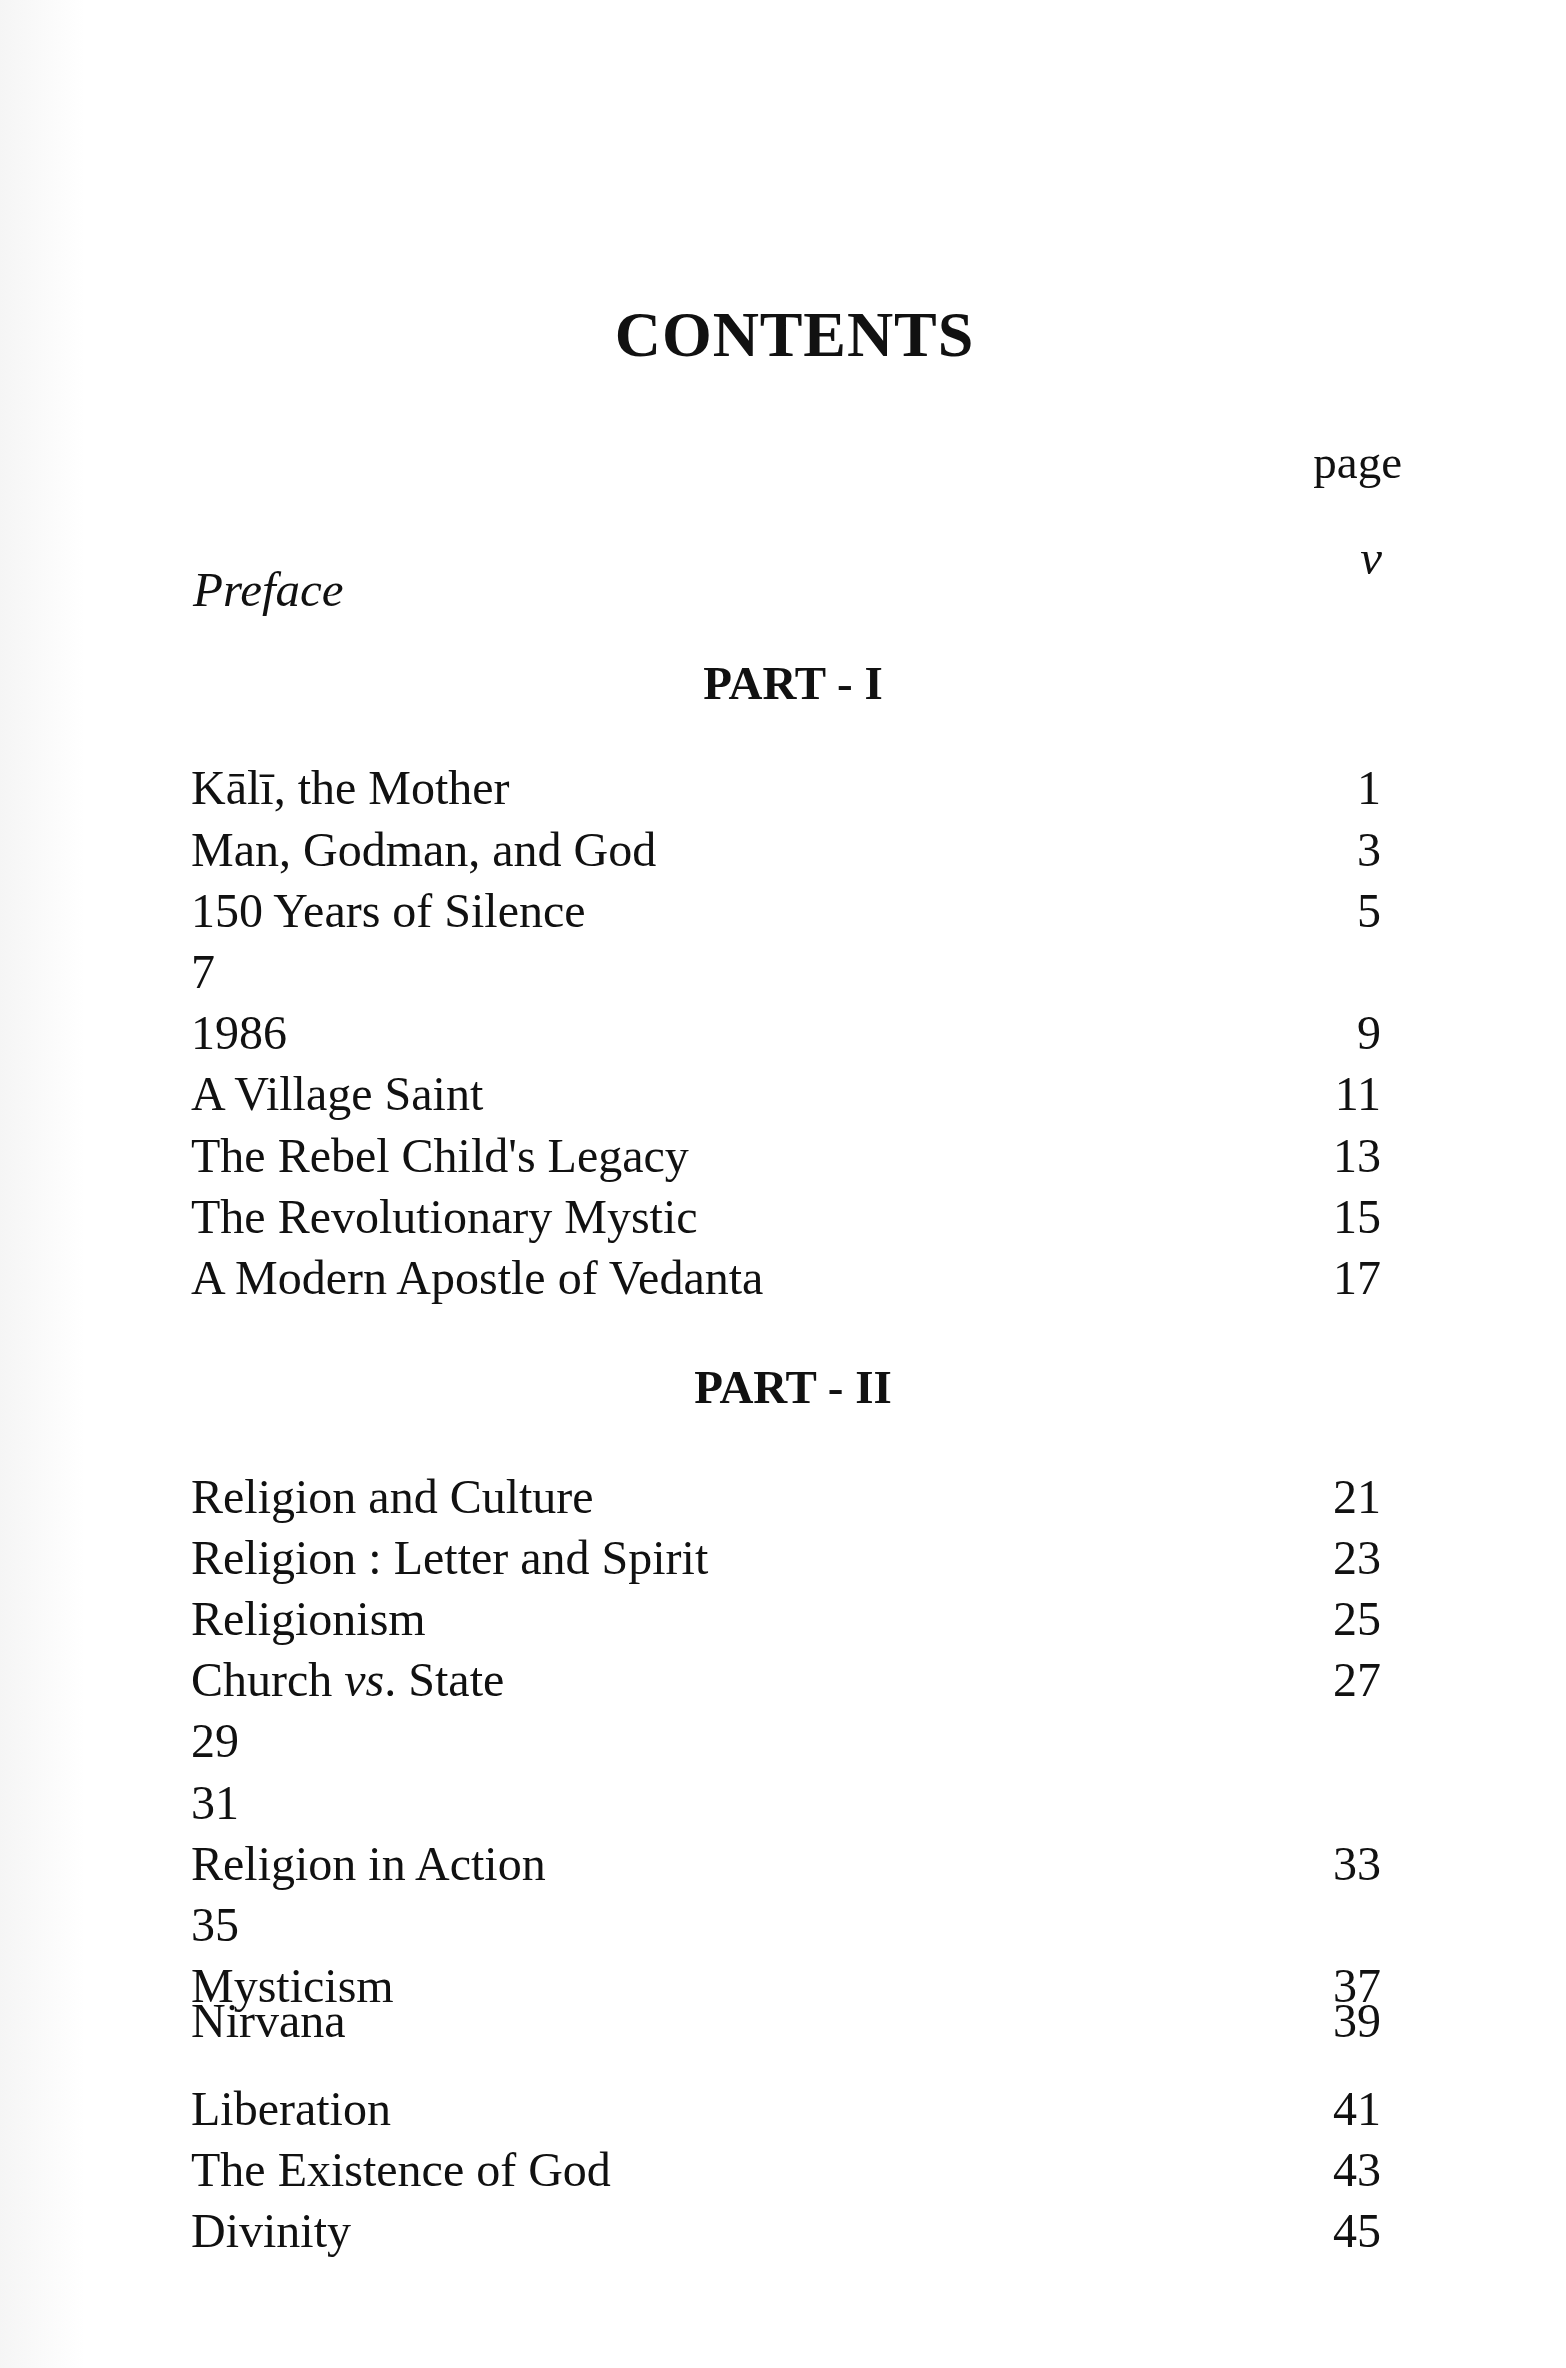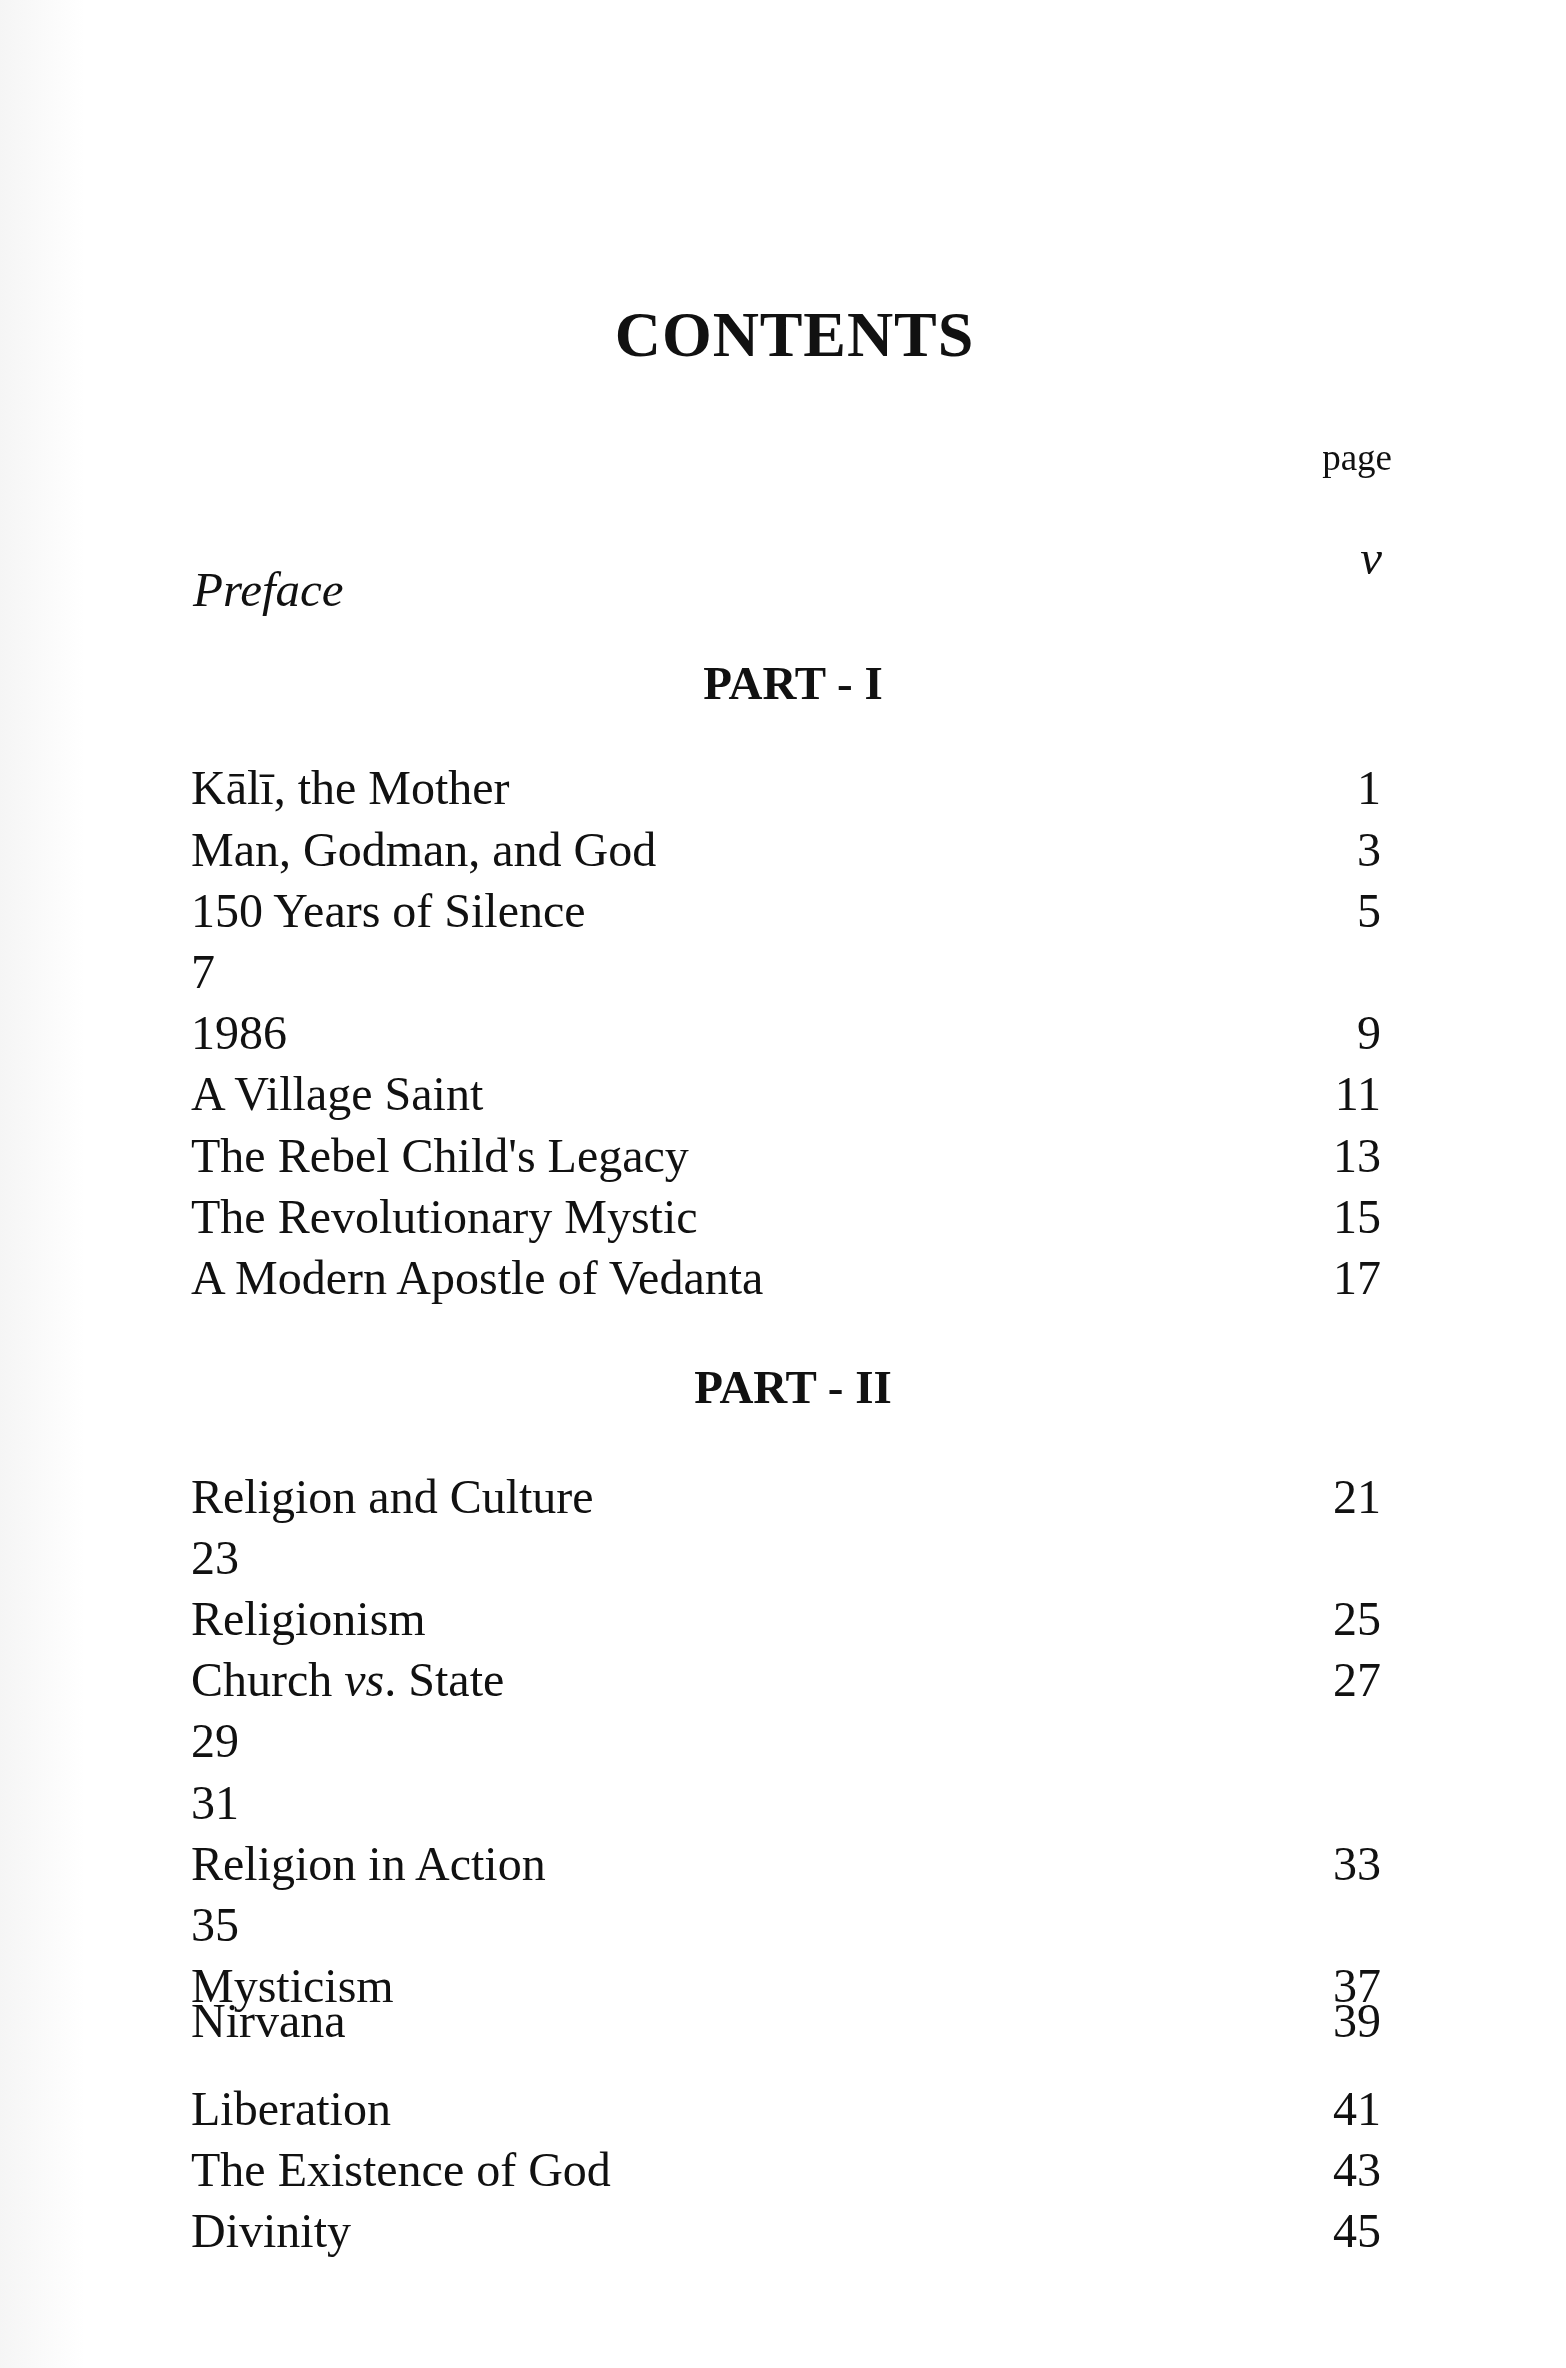--- a/index.html
+++ b/index.html
@@ -24,23 +24,23 @@
   }
   .abs { position: absolute; white-space: nowrap; line-height: 1; }
   .title {
     left: 0; width: 1589px; text-align: center;
     top: 303px;
     font-weight: bold;
     font-size: 64px;
     letter-spacing: 0.9px;
   }
   .page-label {
-    right: 175px;
+    right: 165px;
     top: 439px;
-    font-size: 37px;
+    font-size: 47px;
   }
   .preface-title {
     left: 193px;
     top: 533px;
     font-size: 49px;
     font-style: italic;
     margin-top: 32px;
   }
   .preface-page {
     right: 185px;
@@ -118,20 +118,21 @@
   <span class="num">17</span>
 </div>
 
 <div class="abs part-heading" style="top:1364px">PART - II</div>
 
 <div class="entry" style="top:1460px">
   <span>Religion and Culture</span>
   <span class="num">21</span>
 </div>
 <div class="entry" style="top:1521px">
+  <span>Religion : Letter and Spirit</span>
   <span class="num">23</span>
 </div>
 <div class="entry" style="top:1582px">
   <span>Religionism</span>
   <span class="num">25</span>
 </div>
 <div class="entry" style="top:1643px">
   <span><span>Church </span><span class="vs">vs</span><span>. State</span></span>
   <span class="num">27</span>
 </div>

